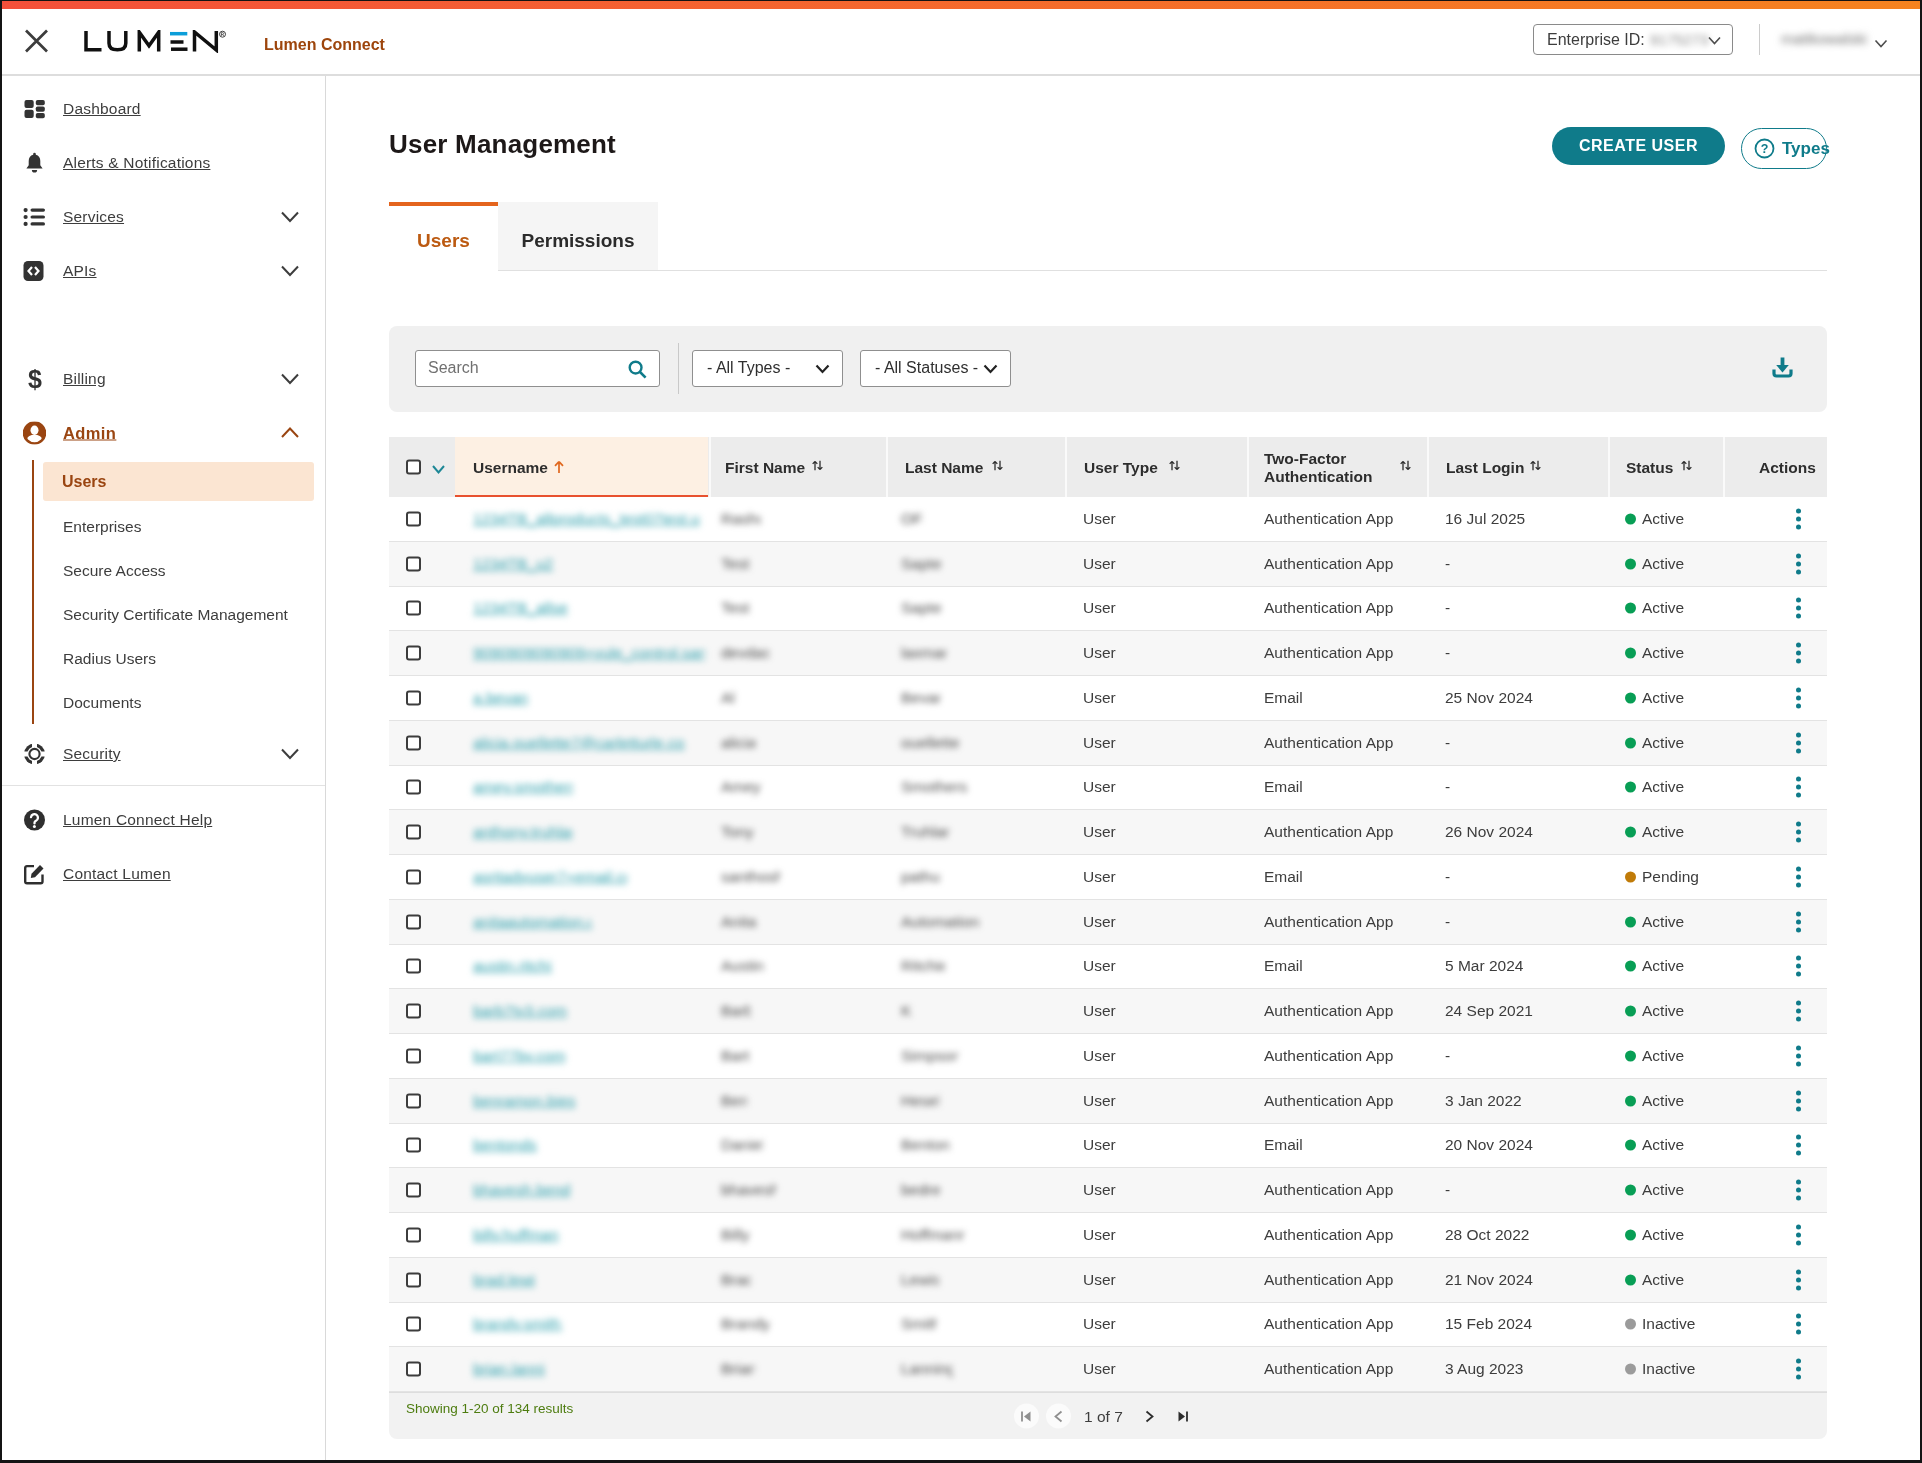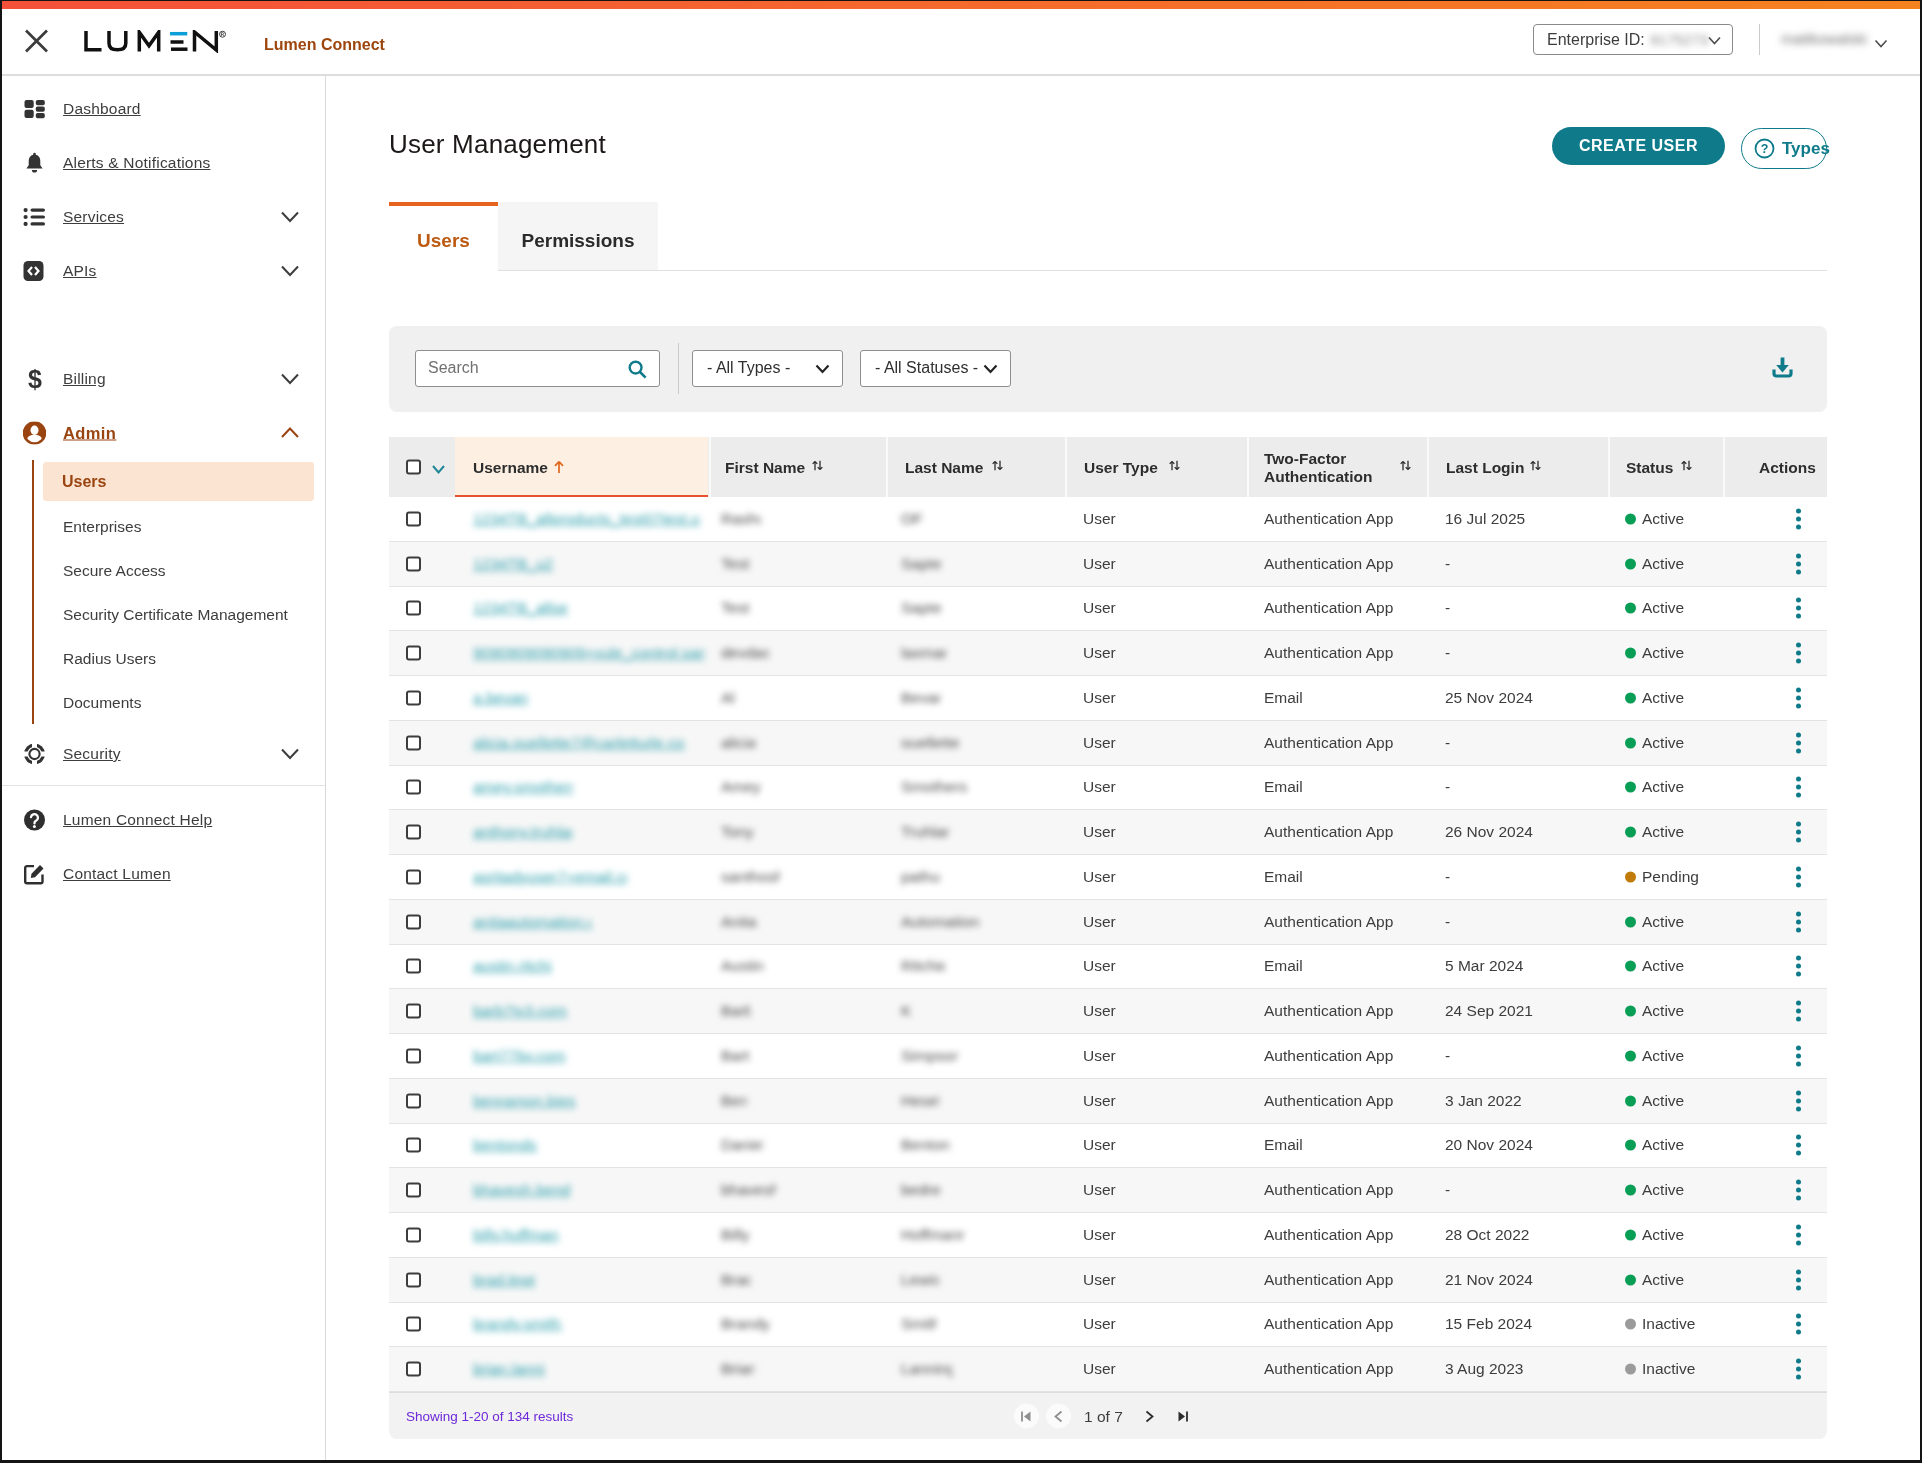--- a/index.html
+++ b/index.html
@@ -28,21 +28,21 @@
 .mitem .tx { position:absolute; left:63px; top:50%; transform:translateY(-50%);
   font-size:15.5px; color:#3d3d3d; letter-spacing:0.2px;text-decoration:underline; }
 .mitem .ch { position:absolute; right:24px; top:50%; transform:translateY(-50%); }
 .subline { position:absolute; left:32px; top:384px; width:2px; height:264px; background:#9a4511; }
 .subitem { position:absolute; left:63px; font-size:15.5px; color:#3d3d3d; }
 .usersbox { position:absolute; left:43px; top:386px; width:271px; height:39px;
   background:#fbe5d2; border-radius:3px; }
 .usersbox span { position:absolute; left:19px; top:11px; font-size:16px; font-weight:bold; color:#9a4511; }
 .sepline { position:absolute; left:0; top:709px; width:100%; height:1px; background:#e2e2e2; }
 .main { position:absolute; left:325px; top:76px; right:0; bottom:0; }
-.title { position:absolute; left:64px; top:53px; font-size:26px; font-weight:normal; color:#1d1818; letter-spacing:0.2px; }
+.title { position:absolute; left:64px; top:53px; font-size:26px; font-weight:bold; color:#1d1818; letter-spacing:0.2px; }
 .createbtn { position:absolute; left:1227px; top:51px; width:173px; height:38px;
   background:#0f7b8a; border-radius:19px; color:#fff; font-weight:bold; font-size:16px;
   letter-spacing:0.5px; text-align:center; line-height:38px; }
 .helpbtn { position:absolute; left:1416px; top:52px; width:86px; height:41px;
   border:1.5px solid #0f7b8a; border-radius:21px; background:#fff; }
 .helpbtn .qm { position:absolute; left:12px; top:9px; }
 .helpbtn .ht { position:absolute; left:40px; top:10px; font-size:17px; font-weight:bold; color:#0f7b8a; }
 .tab-users { position:absolute; left:64px; top:126px; width:109px; height:68px; background:#fff;
   border-top:4.5px solid #e4641d; }
 .tab-users span { position:absolute; width:100%; text-align:center; top:24px;
@@ -79,21 +79,21 @@
   overflow:hidden; filter:blur(3px); }
 .row .bname { position:absolute; top:50%; transform:translateY(-50%);
   font-size:15.5px; color:#4c4c4c; white-space:nowrap; overflow:hidden; filter:blur(3px); }
 .row .ct { position:absolute; top:50%; transform:translateY(-50%); font-size:15.5px; color:#3d3d3d; }
 .row .dot { position:absolute; left:1236px; top:50%; transform:translateY(-50%);
   width:11px; height:11px; border-radius:50%; }
 .kebab { position:absolute; left:1407px; top:50%; transform:translateY(-50%); width:5px; }
 .kebab i { display:block; width:5px; height:5px; border-radius:50%; background:#0f7b8a; margin:3px 0; }
 .tfoot { position:absolute; left:64px; width:1438px; height:47px; background:#f2f2f2;
   border-top:1px solid #ddd; border-radius:0 0 8px 8px; }
-.tfoot .res { position:absolute; left:17px; top:16px; font-size:13.5px; color:#6d28d9; }
+.tfoot .res { position:absolute; left:17px; top:8px; font-size:13.5px; color:#4d7c0f; }
 .pgc { position:absolute; top:50%; transform:translateY(-50%); width:25px; height:25px;
   border-radius:50%; background:#fbfbfb; }
 </style></head>
 <body>
 <div class="topbar"></div>
 <div class="edge" style="left:0;top:0;width:100%;height:1px"></div>
 <div class="edge" style="left:0;top:0;width:2px;height:100%"></div>
 <div class="edge" style="right:0;top:0;width:2px;height:100%"></div>
 <div class="edge" style="left:0;bottom:0;width:100%;height:3px"></div>
 <div class="header">

